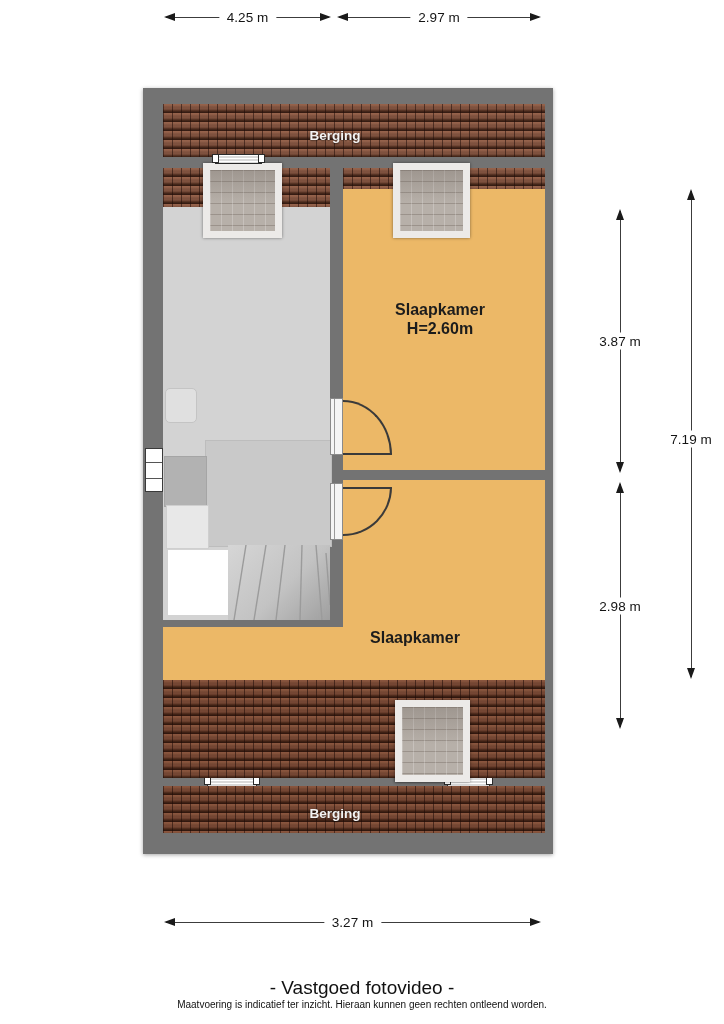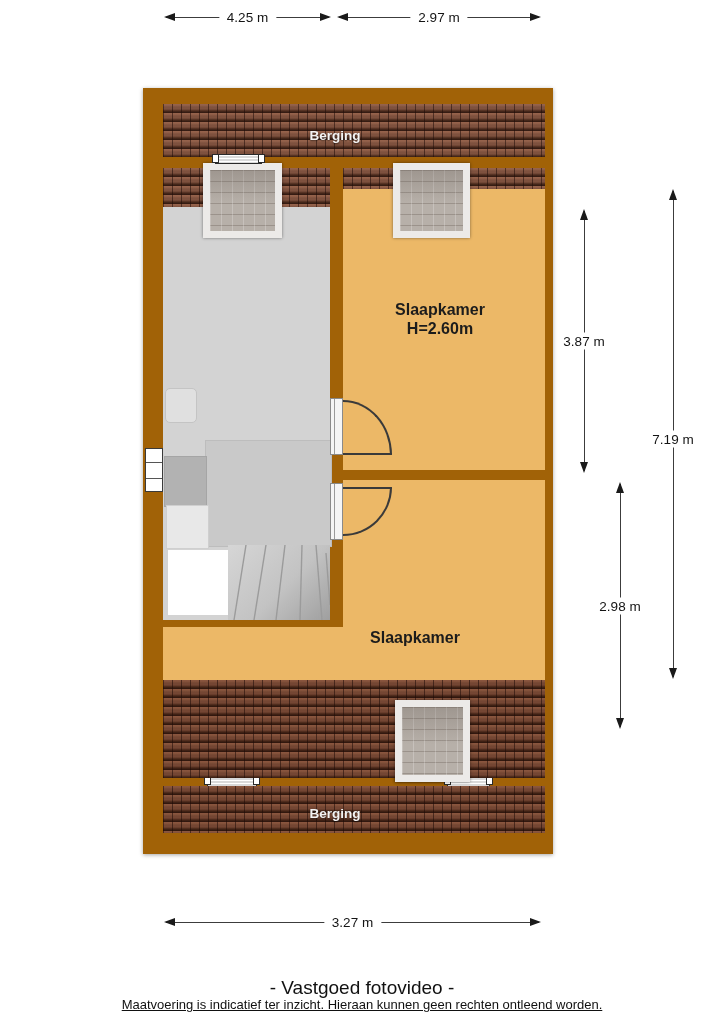--- a/index.html
+++ b/index.html
@@ -1,21 +1,21 @@
 <!DOCTYPE html>
 <html><head>
 <meta charset="utf-8">
 <style>
   html,body{margin:0;padding:0;background:#fff;}
   #canvas{position:relative;width:724px;height:1024px;background:#ffffff;overflow:hidden;
           font-family:"Liberation Sans", sans-serif;}
   .abs{position:absolute;}
 
   
-  #building{position:absolute;left:143px;top:88px;width:410px;height:766px;background:#a16207;
+  #building{position:absolute;left:143px;top:88px;width:410px;height:766px;background:#737373;
             box-shadow:0 1px 4px rgba(0,0,0,.35);}
 
   
   .tiles{
     background-color:#7e513e;
     background-image:
       repeating-linear-gradient(90deg, rgba(30,12,8,.55) 0 1px, rgba(0,0,0,0) 1px 9px),
       repeating-linear-gradient(180deg, #95624b 0 1px, rgba(126,81,62,0) 3px 5px, #4a2a1c 7px, #2e170f 9px);
   }
   .tiles--dark{filter:brightness(.88) saturate(1.15);}
@@ -63,21 +63,21 @@
   .a-up{top:-1px;left:50%;transform:translateX(-50%);
     border-left:4px solid transparent;border-right:4px solid transparent;border-bottom:11px solid #1a1a1a;}
   .a-down{bottom:-1px;left:50%;transform:translateX(-50%);
     border-left:4px solid transparent;border-right:4px solid transparent;border-top:11px solid #1a1a1a;}
   .dim-label{position:absolute;left:50%;top:50%;transform:translate(-50%,-50%);
     background:#fff;padding:1px 8px;font-size:13.5px;color:#141414;white-space:nowrap;}
 
   
   #footer{position:absolute;left:0;right:0;top:979px;text-align:center;color:#111;}
   #footer .f1{font-size:19px;line-height:17px;}
-  #footer .f2{font-size:13px;line-height:17px;text-decoration:underline;}
+  #footer .f2{font-size:10px;line-height:17px;}
 
   
   .furn{position:absolute;}
 </style>
 </head>
 <body>
 
 <div id="canvas">
 
   <div class="dim dim-h" style="left:165px;top:9px;width:165px">
@@ -86,33 +86,33 @@
     <span class="arrow a-right"></span>
     <span class="dim-label">4.25 m</span>
   </div>
   <div class="dim dim-h" style="left:338px;top:9px;width:202px">
     <span class="dim-line"></span>
     <span class="arrow a-left"></span>
     <span class="arrow a-right"></span>
     <span class="dim-label">2.97 m</span>
   </div>
 
-  <div class="dim dim-v" style="left:576px;top:210px;height:262px">
+  <div class="dim dim-v" style="left:612px;top:210px;height:262px">
     <span class="dim-line"></span>
     <span class="arrow a-up"></span>
     <span class="arrow a-down"></span>
     <span class="dim-label">3.87 m</span>
   </div>
   <div class="dim dim-v" style="left:612px;top:483px;height:245px">
     <span class="dim-line"></span>
     <span class="arrow a-up"></span>
     <span class="arrow a-down"></span>
     <span class="dim-label">2.98 m</span>
   </div>
-  <div class="dim dim-v" style="left:665px;top:190px;height:488px">
+  <div class="dim dim-v" style="left:683px;top:190px;height:488px">
     <span class="dim-line"></span>
     <span class="arrow a-up"></span>
     <span class="arrow a-down"></span>
     <span class="dim-label" style="top:51%">7.19 m</span>
   </div>
 
   <div class="dim dim-h" style="left:165px;top:914px;width:375px">
     <span class="dim-line"></span>
     <span class="arrow a-left"></span>
     <span class="arrow a-right"></span>

